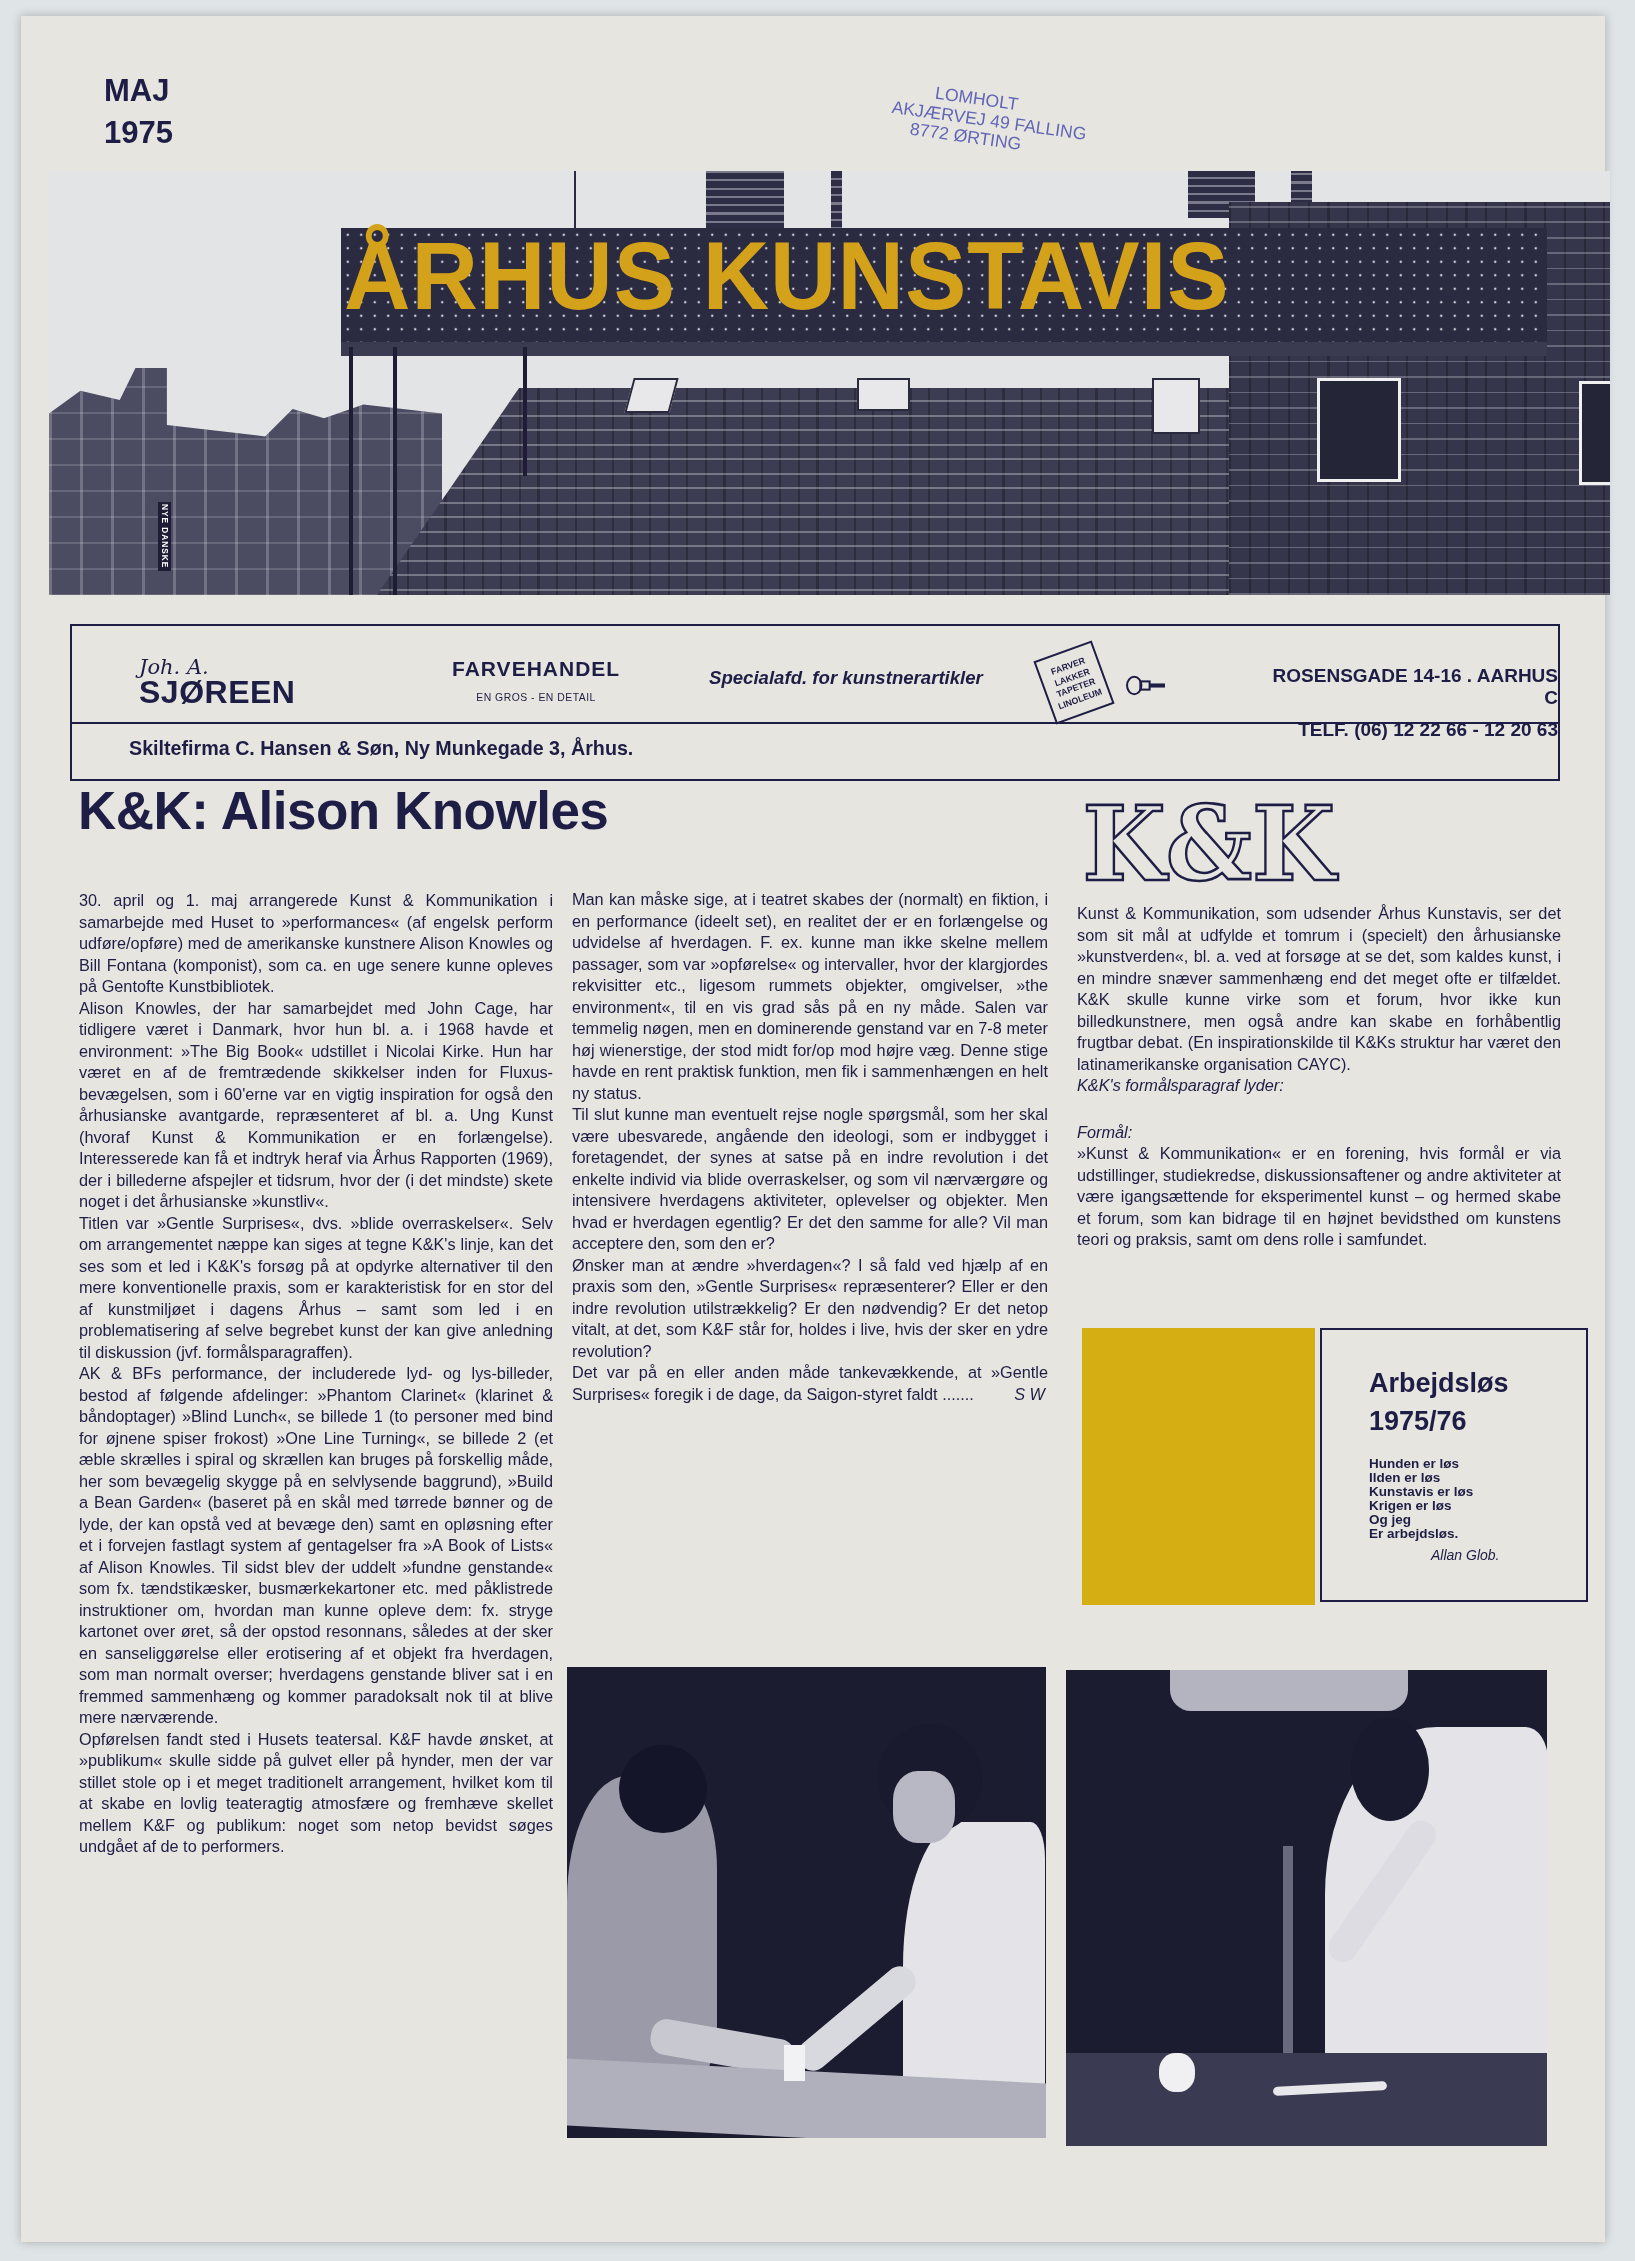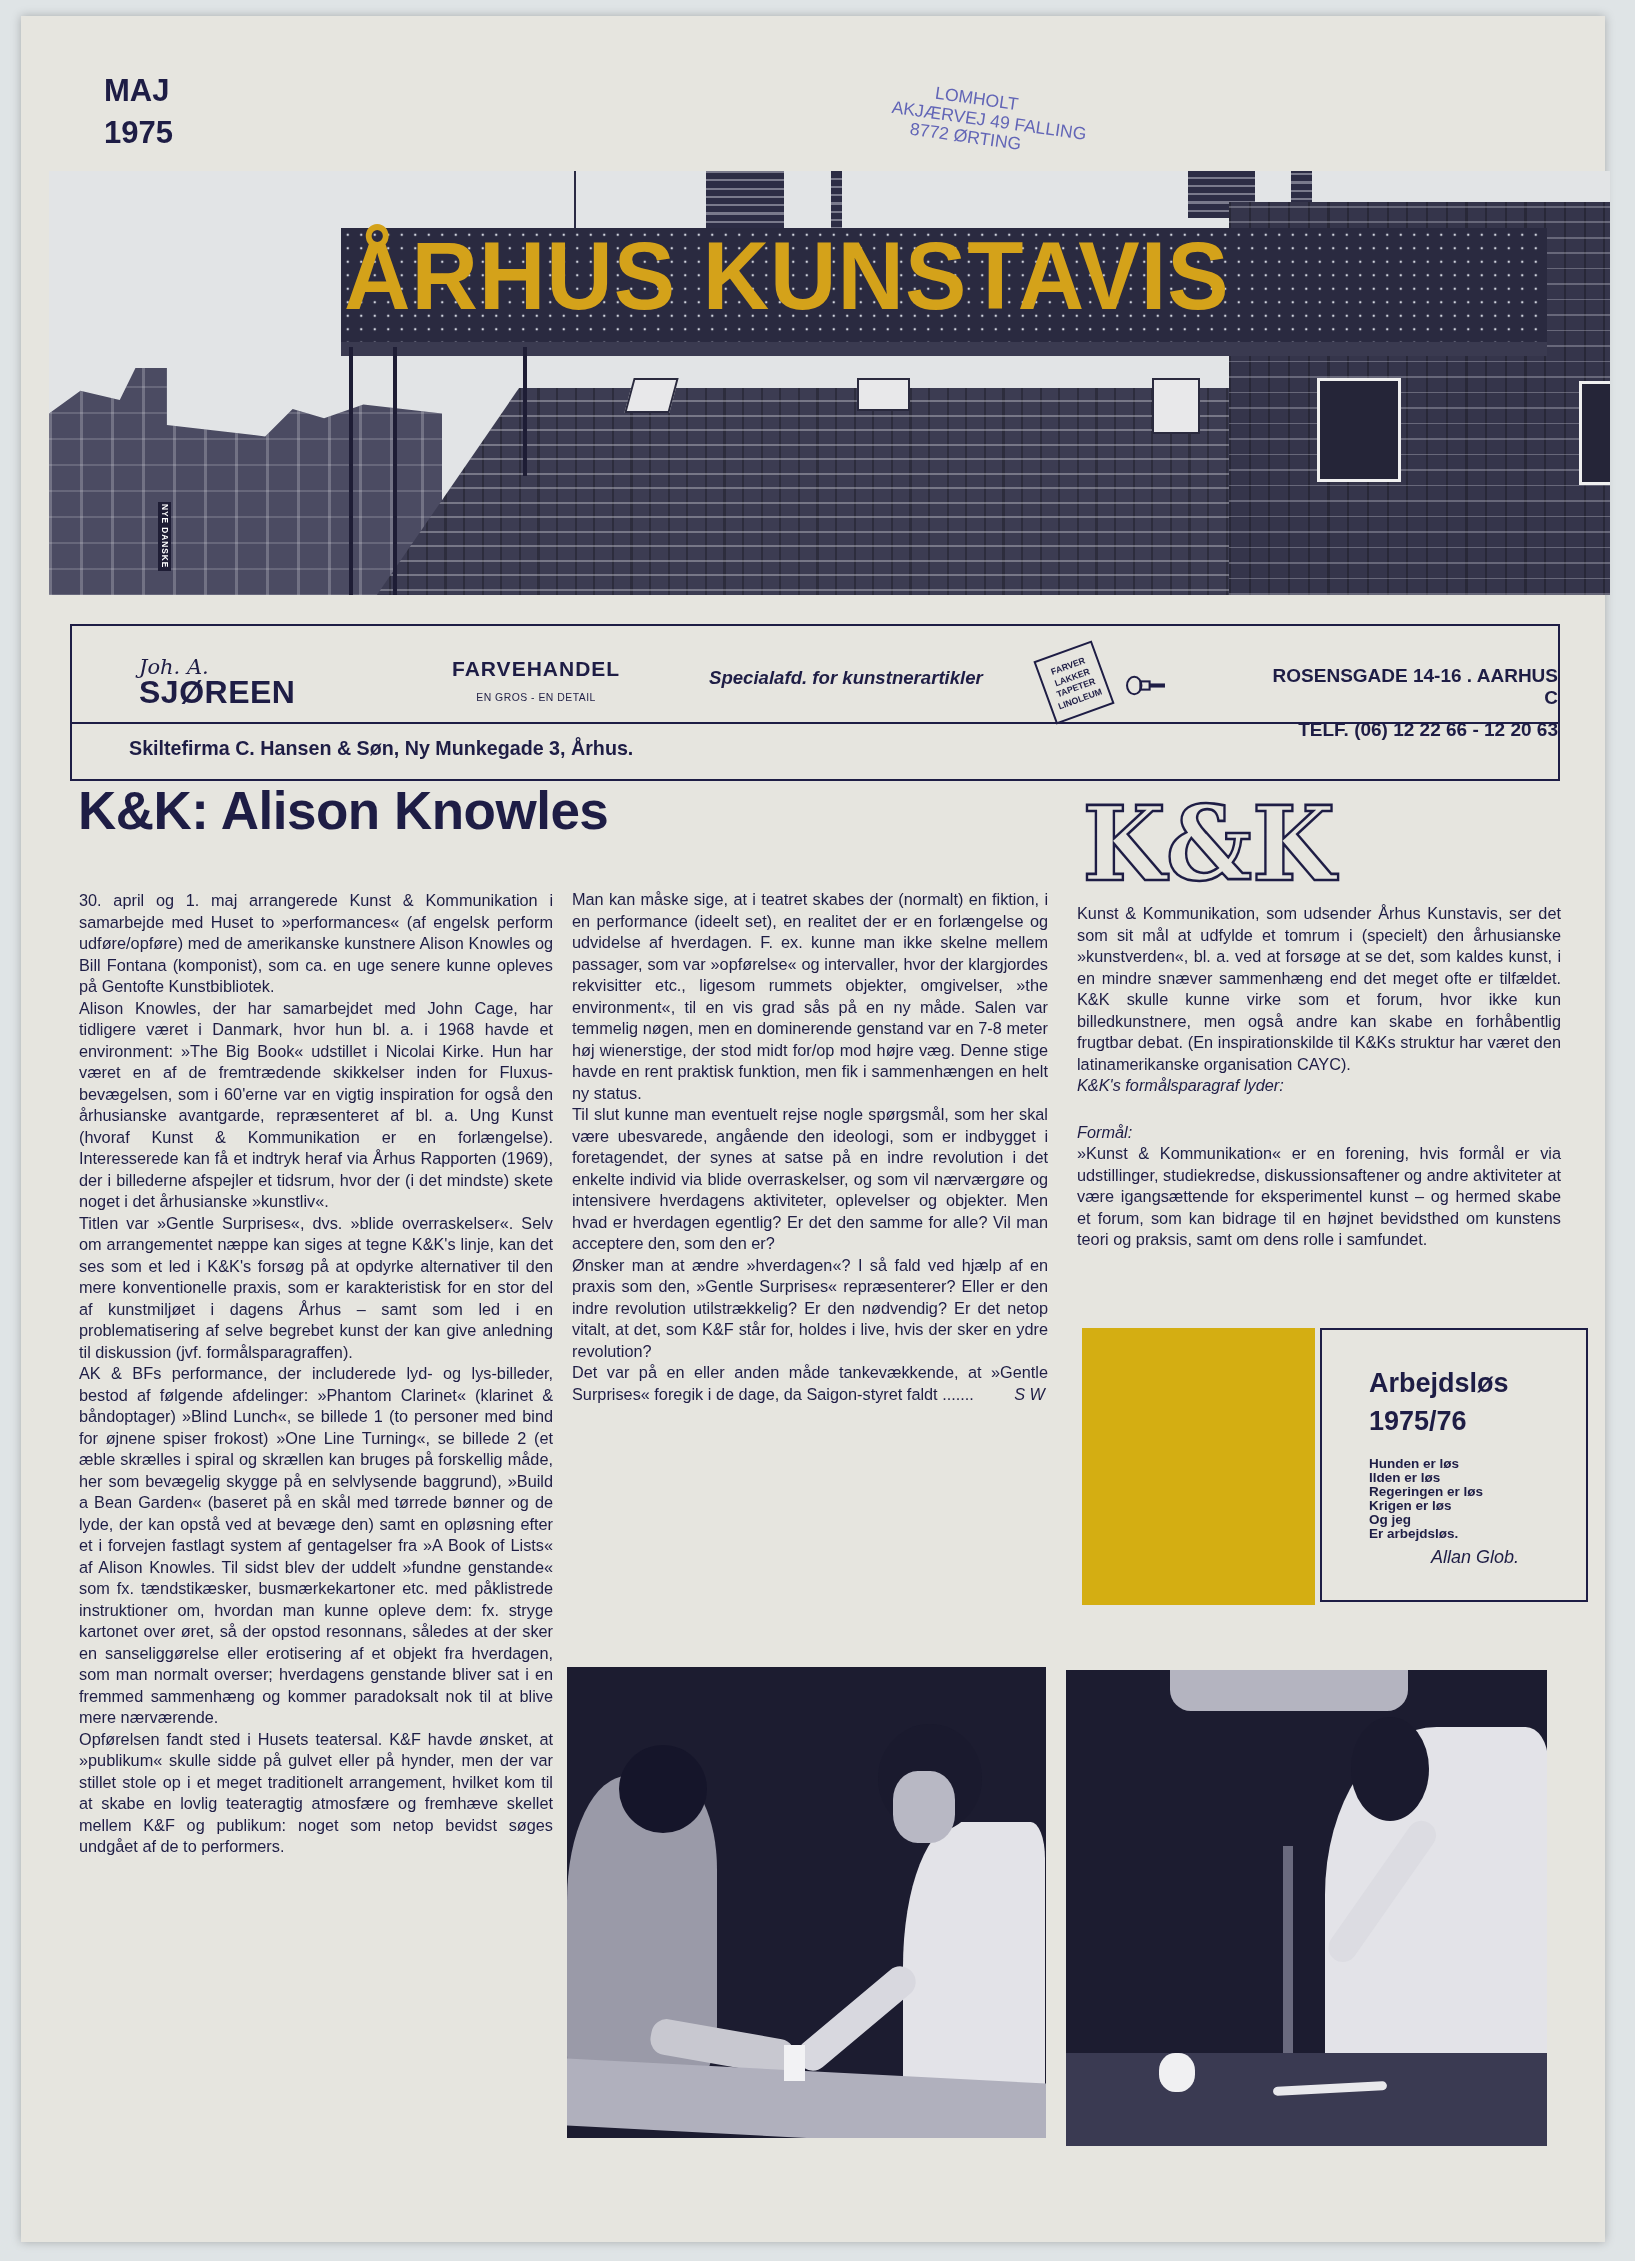--- a/index.html
+++ b/index.html
@@ -104,21 +104,21 @@
   .col3 { left:1077px; top:903px; width:484px; }
   .sig { text-align:right; font-style:italic; padding-right:3.1px; margin-top:-21px !important; }
 
   .kk-logo { position:absolute; left:1082px; top:792px; width:259px; height:98px; }
   .formaal-label { font-style:italic; margin-top:25px !important; }
 
   .yellow-block { position:absolute; left:1082px; top:1328px; width:233px; height:277px; background:#d4ae12; }
   .poem-box { position:absolute; left:1320px; top:1328px; width:268px; height:274px; border:2.1px solid #1e1d45; box-sizing:border-box; }
   .poem-title { position:absolute; left:47px; top:34px; font-size:27px; font-weight:bold; line-height:38px; }
   .poem-lines { position:absolute; left:47px; top:127px; font-size:13.5px; font-weight:bold; line-height:14px; }
-  .poem-author { position:absolute; left:109px; top:217px; font-size:18px; font-style:italic; }
+  .poem-author { position:absolute; left:109px; top:217px; font-size:14px; font-style:italic; }
 
   .photo { position:absolute; background:#1c1c30; overflow:hidden; }
   .photo1 { left:567px; top:1667px; width:479px; height:471px; }
   .photo2 { left:1066px; top:1670px; width:481px; height:476px; }
   .fig { position:absolute; }
 </style>
 </head>
 <body>
 
 <div class="paper"></div>
@@ -220,21 +220,21 @@
 <div class="yellow-block"></div>
 
 <div class="poem-box ink">
   <div class="poem-title">
     <div>Arbejdsløs</div>
     <div>1975/76</div>
   </div>
   <div class="poem-lines">
     <div>Hunden er løs</div>
     <div>Ilden er løs</div>
-    <div>Regeringen er løs</div>
+    <div>Kunstavis er løs</div>
     <div>Krigen er løs</div>
     <div>Og jeg</div>
     <div>Er arbejdsløs.</div>
   </div>
   <div class="poem-author">Allan Glob.</div>
 </div>
 
 <div class="photo photo1">
   <div class="fig" style="left:0;top:109px;width:150px;height:311px;background:#9a9aa8;border-radius:40% 30% 20% 10%;"></div>
   <div class="fig" style="left:52px;top:78px;width:88px;height:88px;background:#15152a;border-radius:50%;"></div>

